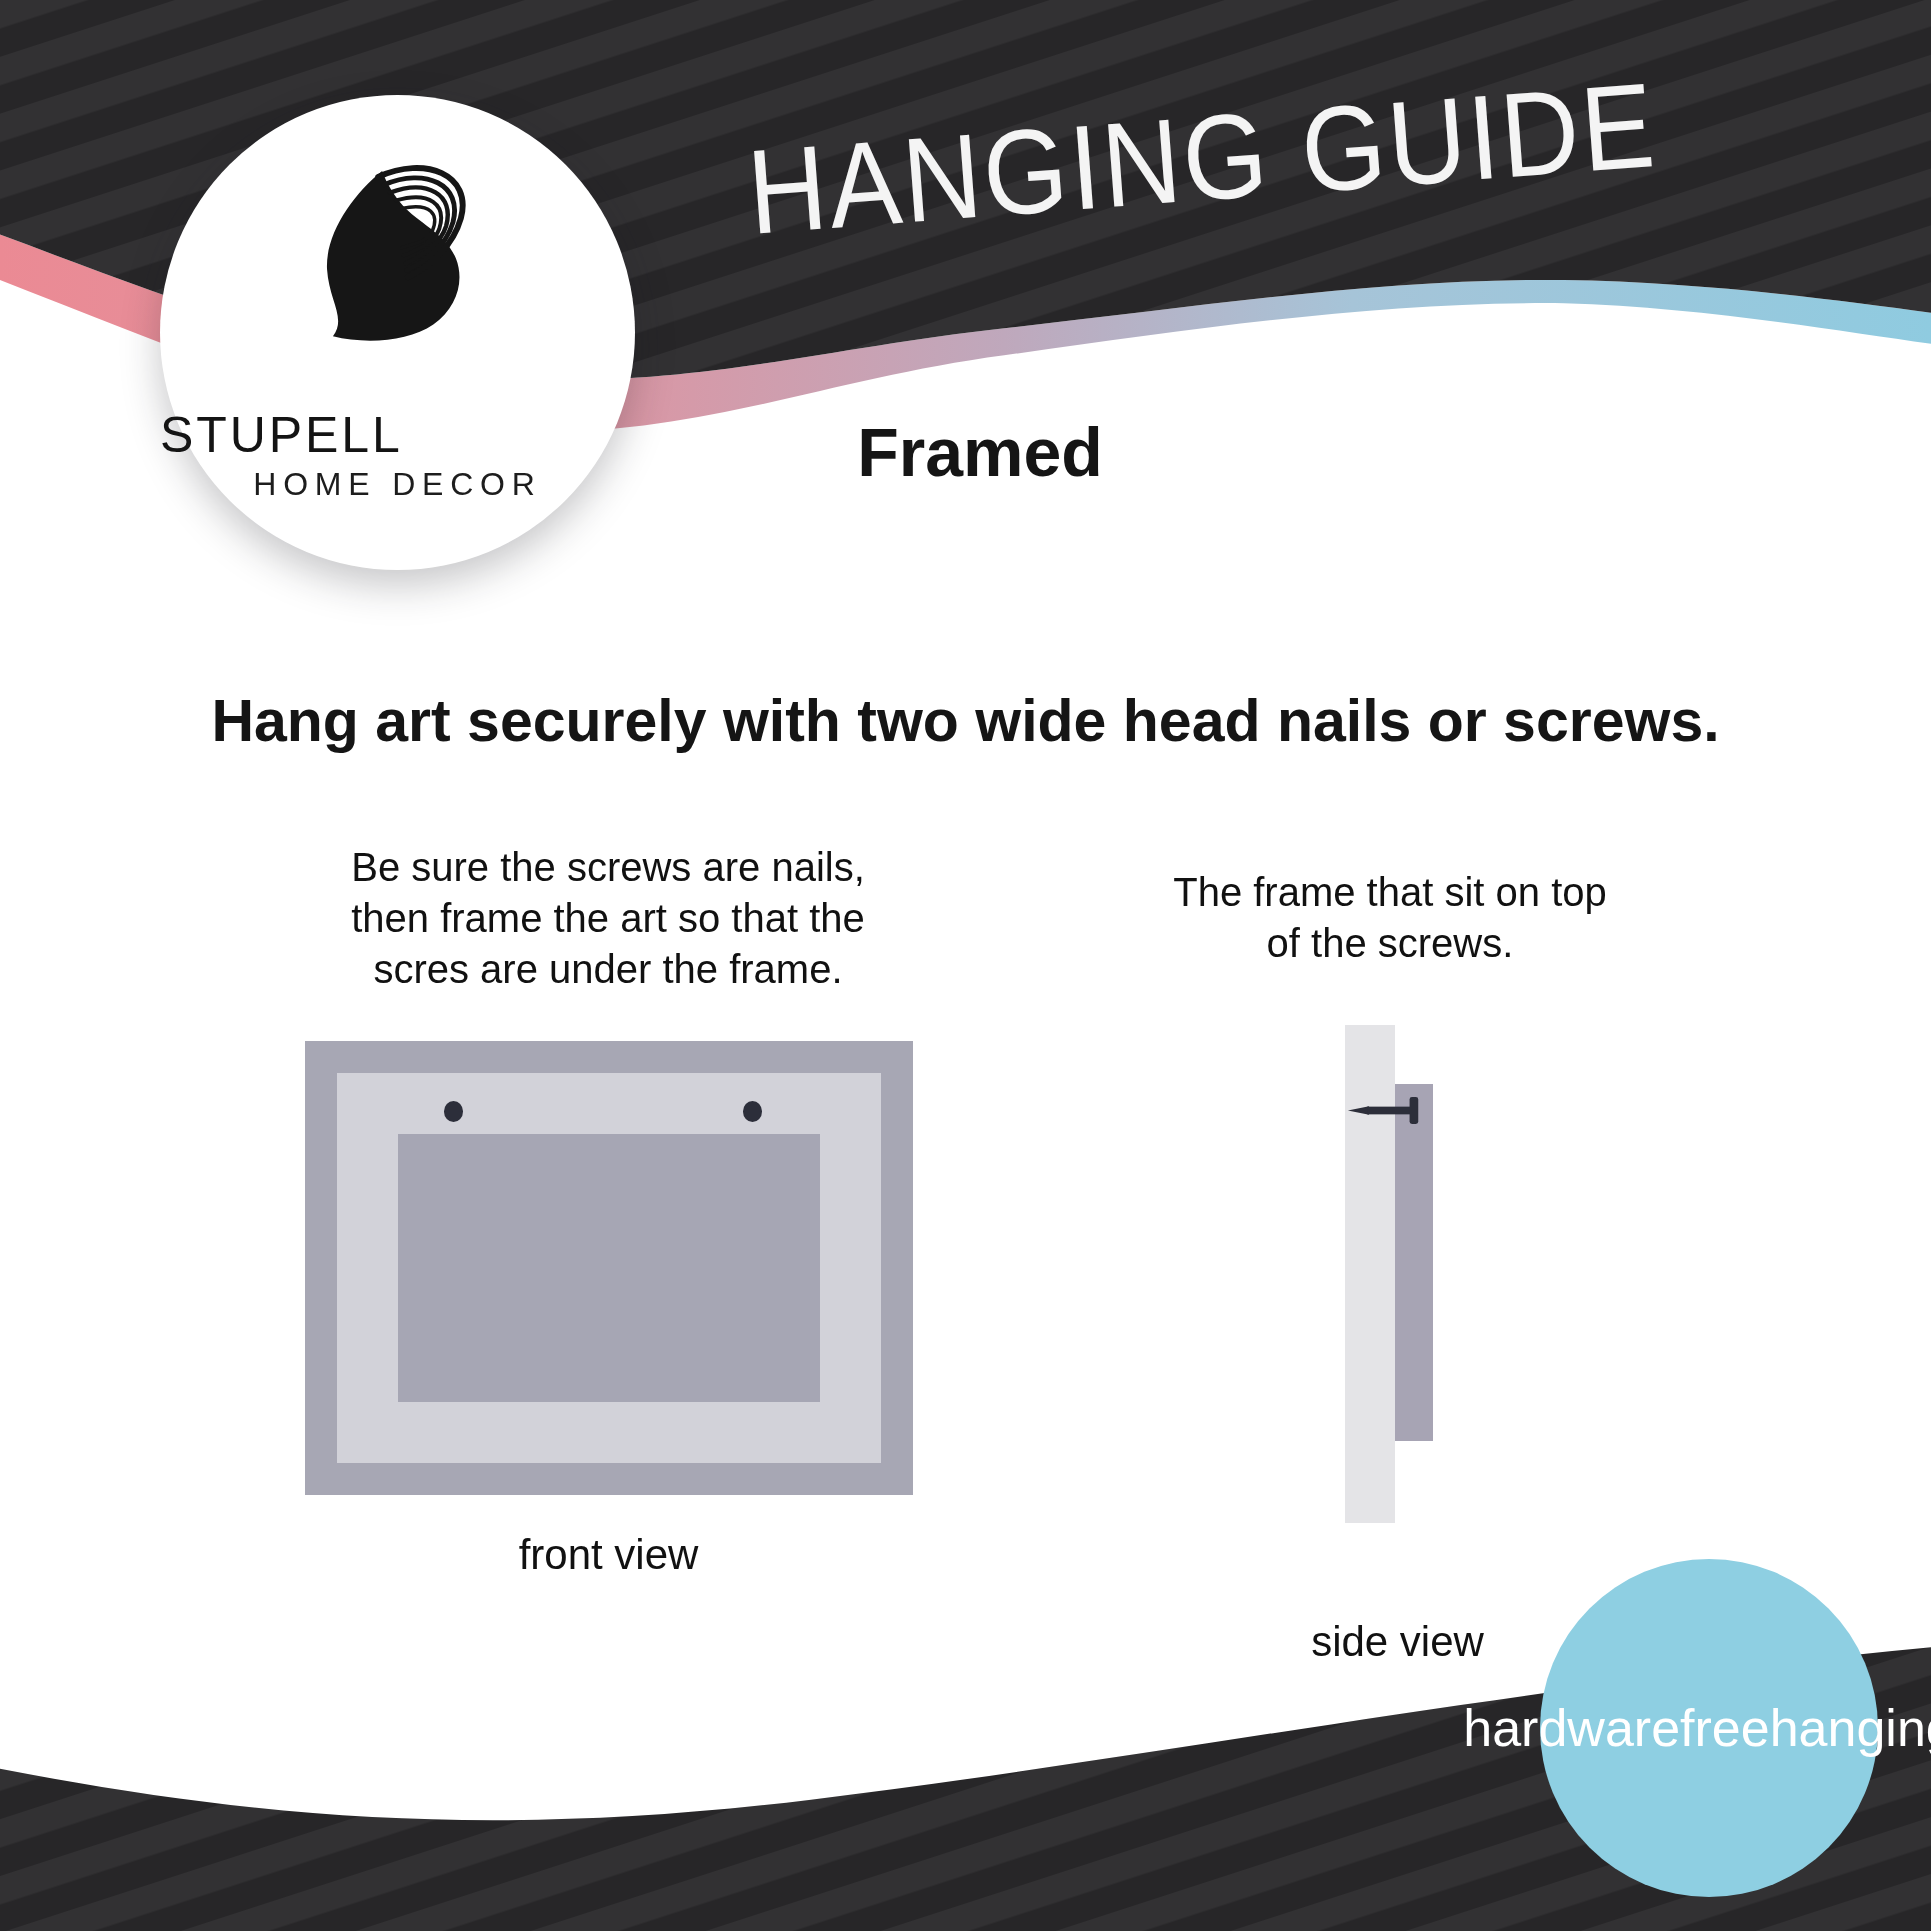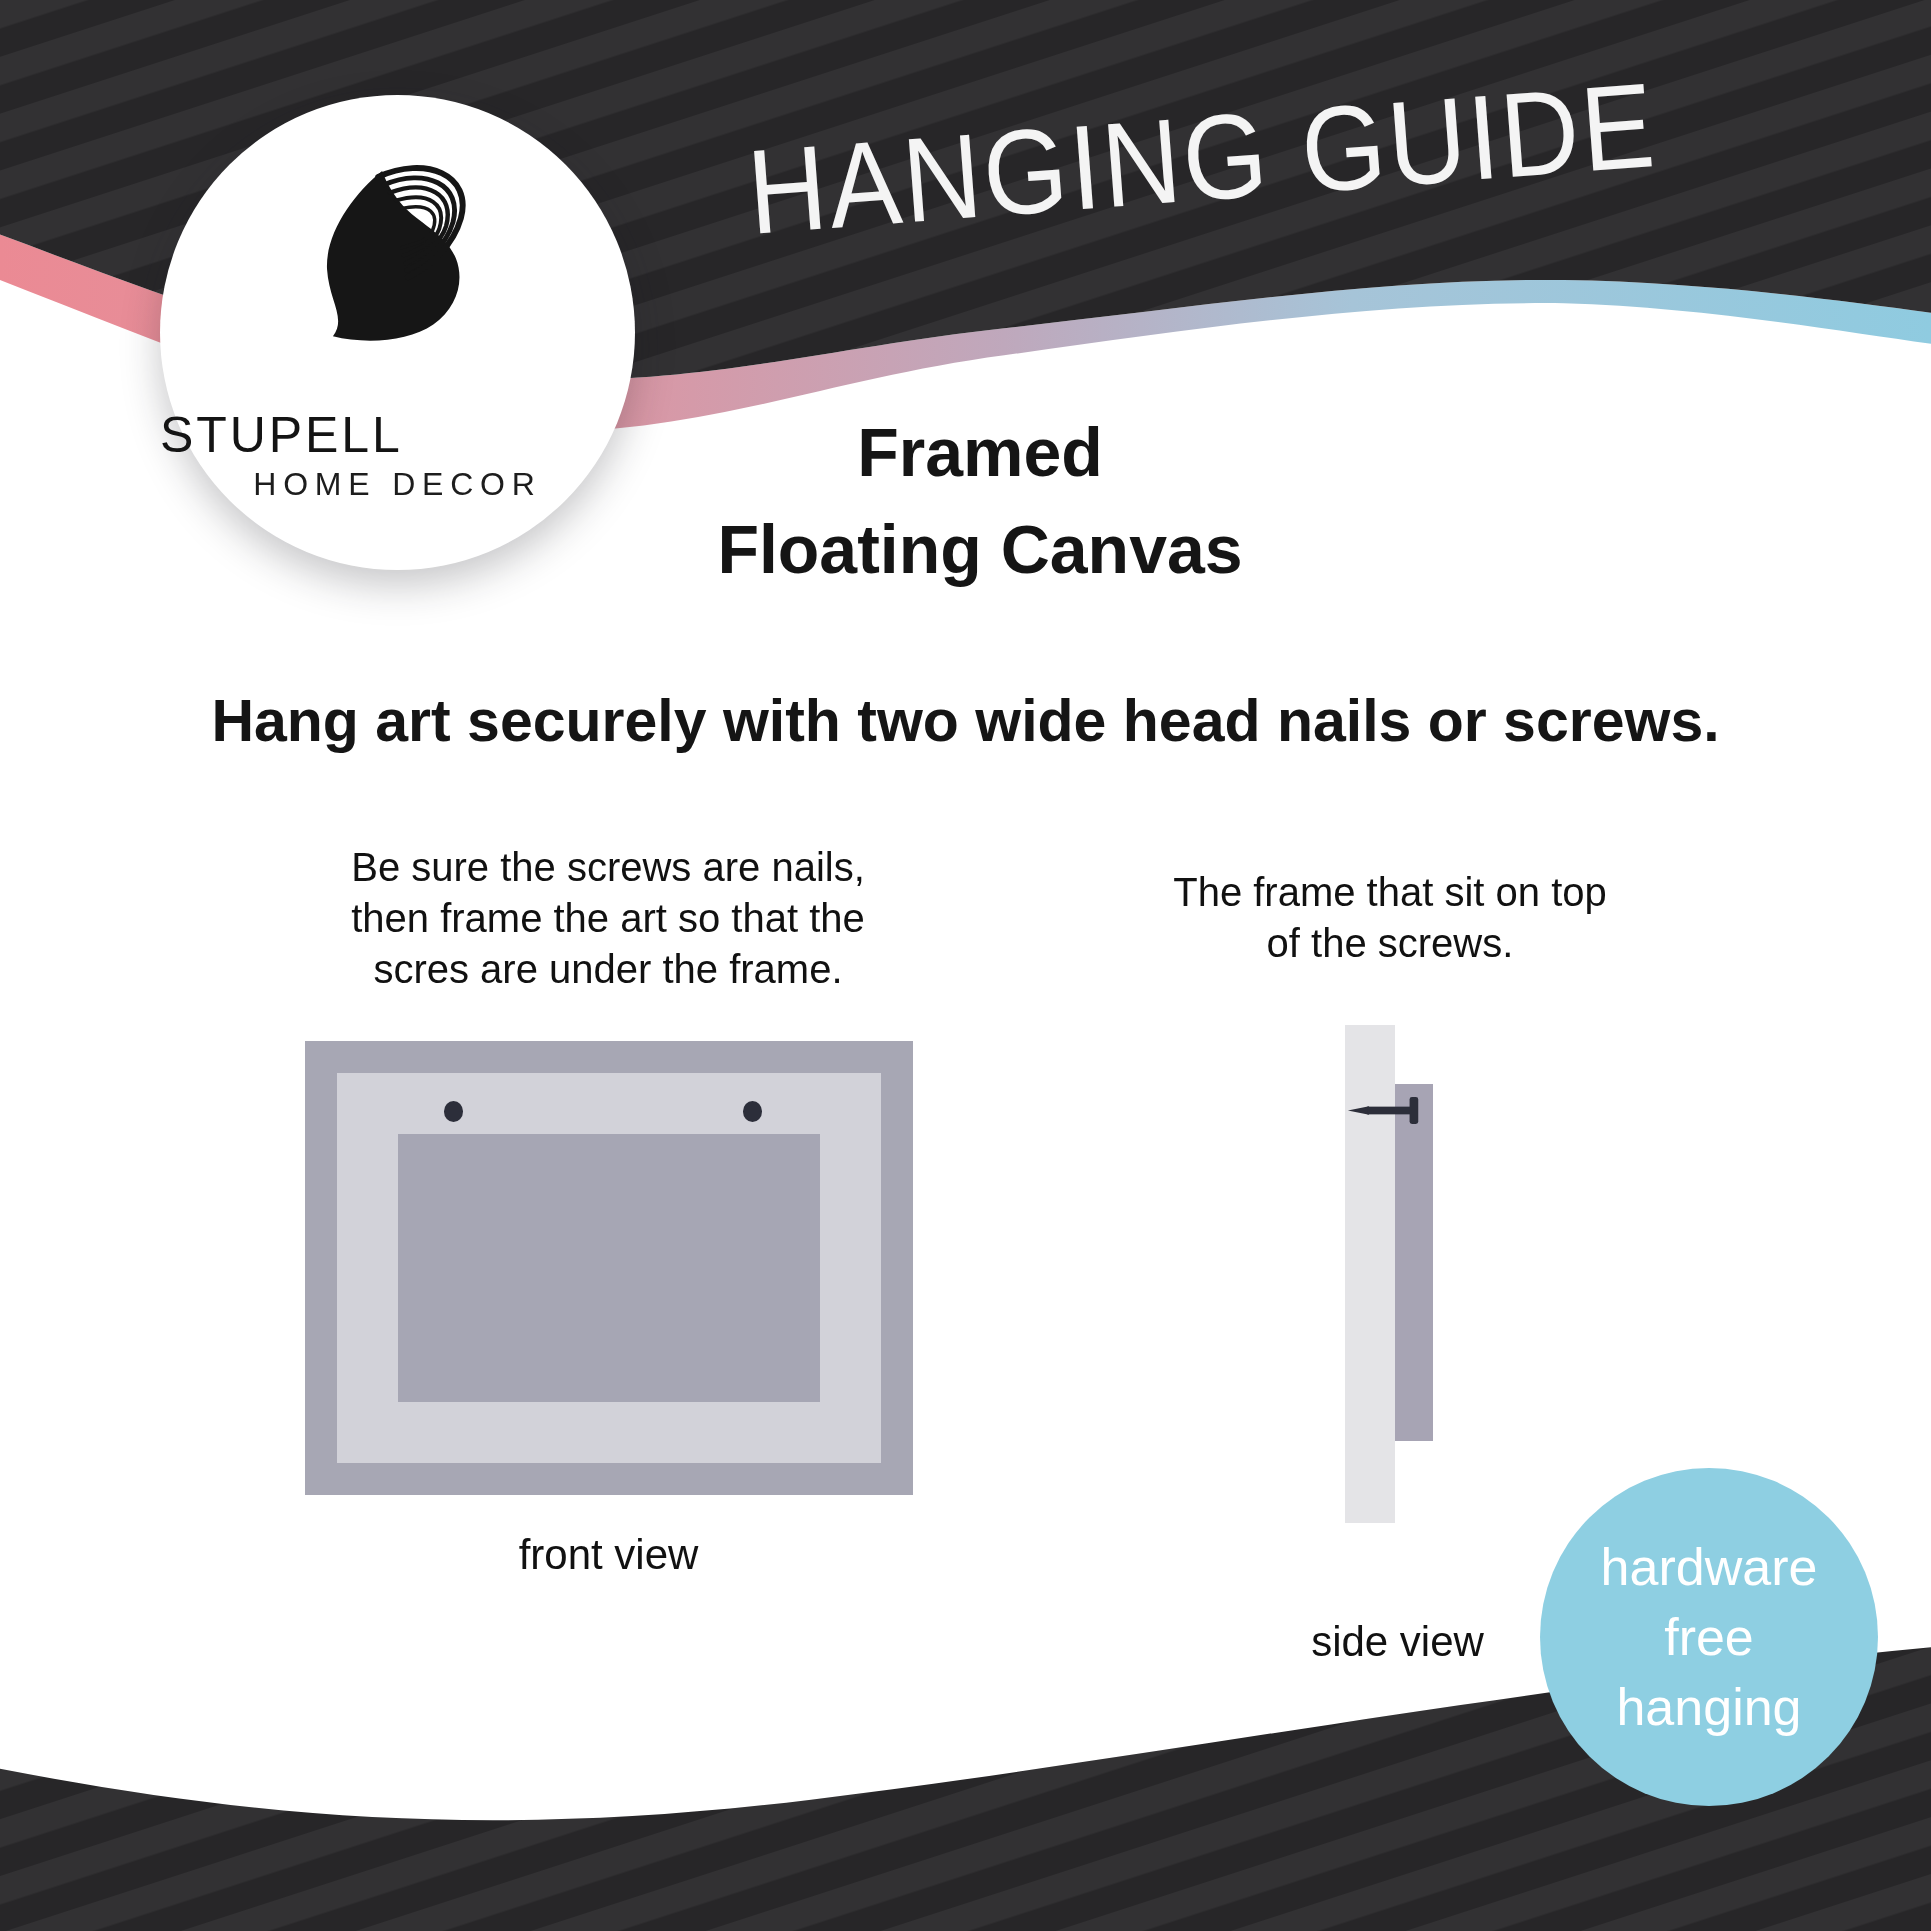--- a/index.html
+++ b/index.html
@@ -58,22 +58,22 @@
   .screw-dot.d1{left:139px;top:60px;}
   .screw-dot.d2{left:438px;top:60px;}
 
   
   .side-frame-bar{position:absolute;left:1345px;top:1025px;width:50px;height:498px;background:#e4e4e7;}
   .side-canvas-bar{position:absolute;left:1395px;top:1084px;width:38px;height:357px;background:#a7a4b4;}
   .side-nail{position:absolute;left:1344px;top:1093px;width:81px;height:35px;}
 
   
   .badge{
-    position:absolute;left:1540px;top:1468px;width:338px;height:338px;border-radius:50%;
-    background:#8ecfe2;display:flex;flex-direction:column;align-items:center;justify-content:center;
+    position:absolute;left:1540px;top:1559px;width:338px;height:338px;border-radius:50%;
+    background:#8ecfe2;display:flex;align-items:center;justify-content:center;
   }
   .badge div{color:#ffffff;font-size:52px;line-height:70px;font-weight:400;text-align:center;}
 </style>
 </head>
 <body>
 
 <div class="poster">
 
   <svg class="bg-svg" viewBox="0 0 2000 2000" aria-hidden="true">
     <defs>
@@ -143,21 +143,20 @@
         <path stroke-width="4" d="M130,58 C164,48 182,62 174,87 C169,101 154,107 138,114"></path>
         <path stroke-width="3.5" d="M136,66 C166,60 174,72 167,89 C163,99 150,102 136,106"></path>
       </g>
     </svg>
     <div class="logo-brand">STUPELL</div>
     <div class="logo-tagline">HOME DECOR</div>
   </div>
 
   <div class="product-title">
     <div>Framed</div>
-    <div>Floating Canvas</div>
   </div>
 
   <div class="instruction">Hang art securely with two wide head nails or screws.</div>
 
   <div class="note note-front">
     <div>Be sure the screws are nails,</div>
     <div>then frame the art so that the</div>
     <div>scres are under the frame.</div>
   </div>
 

